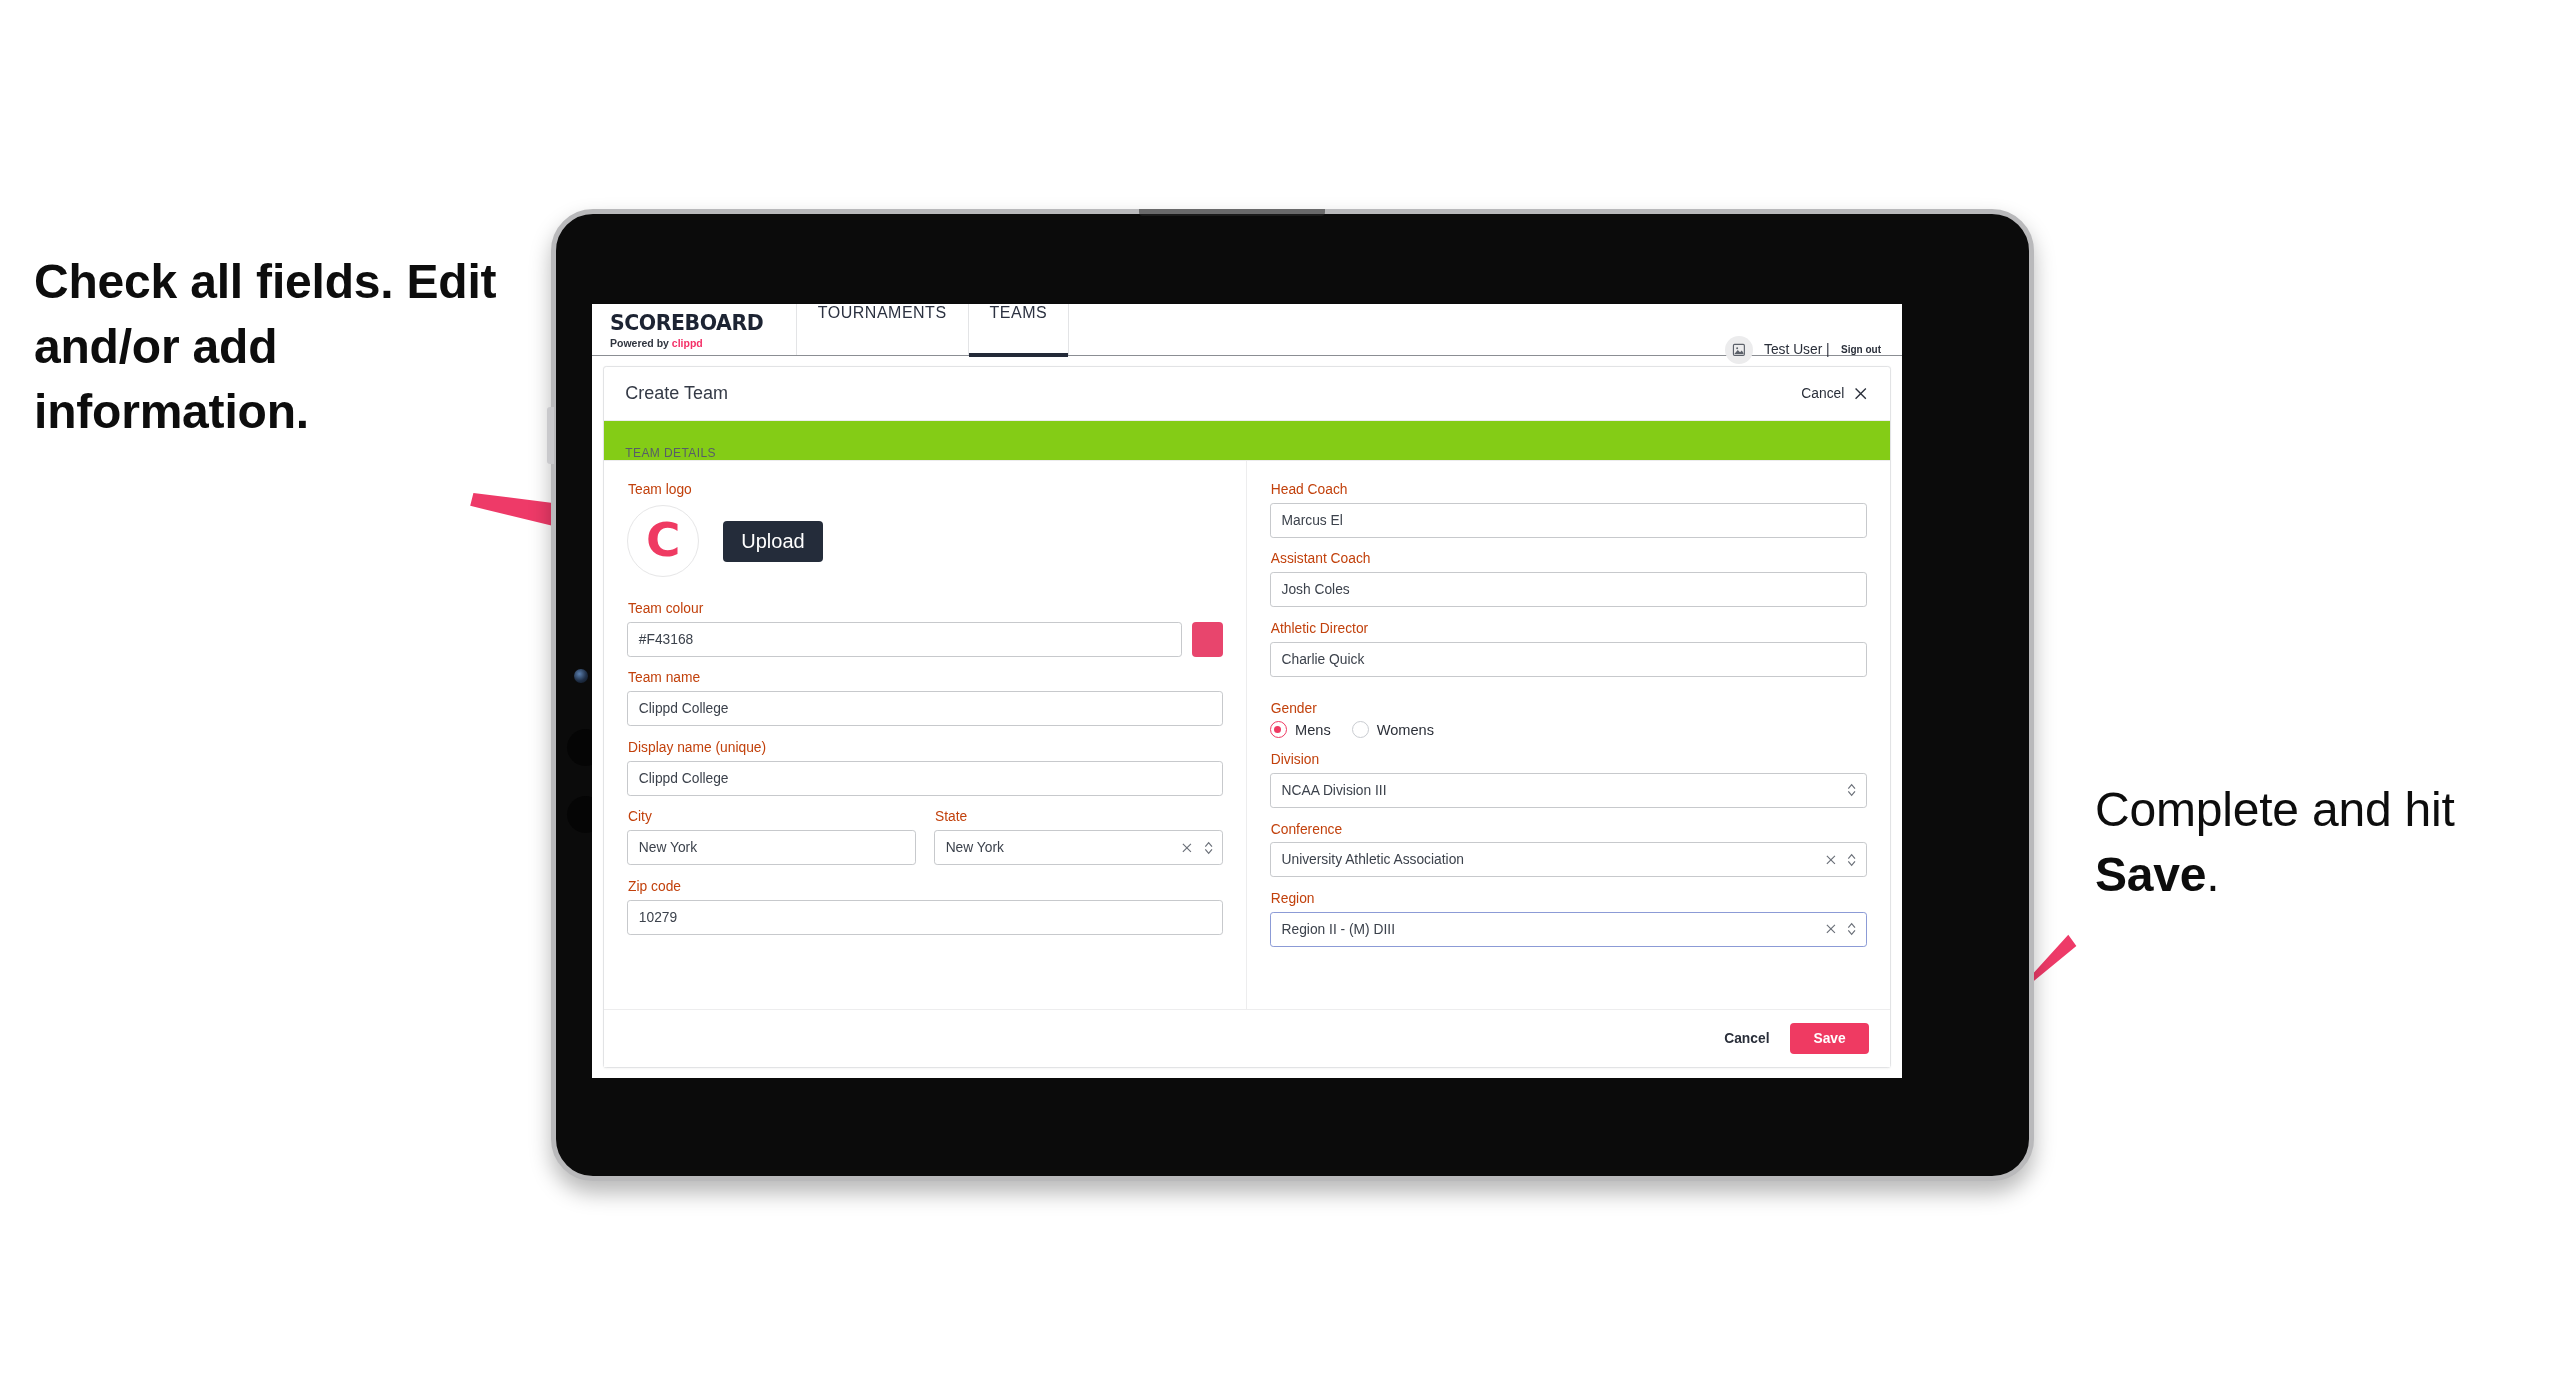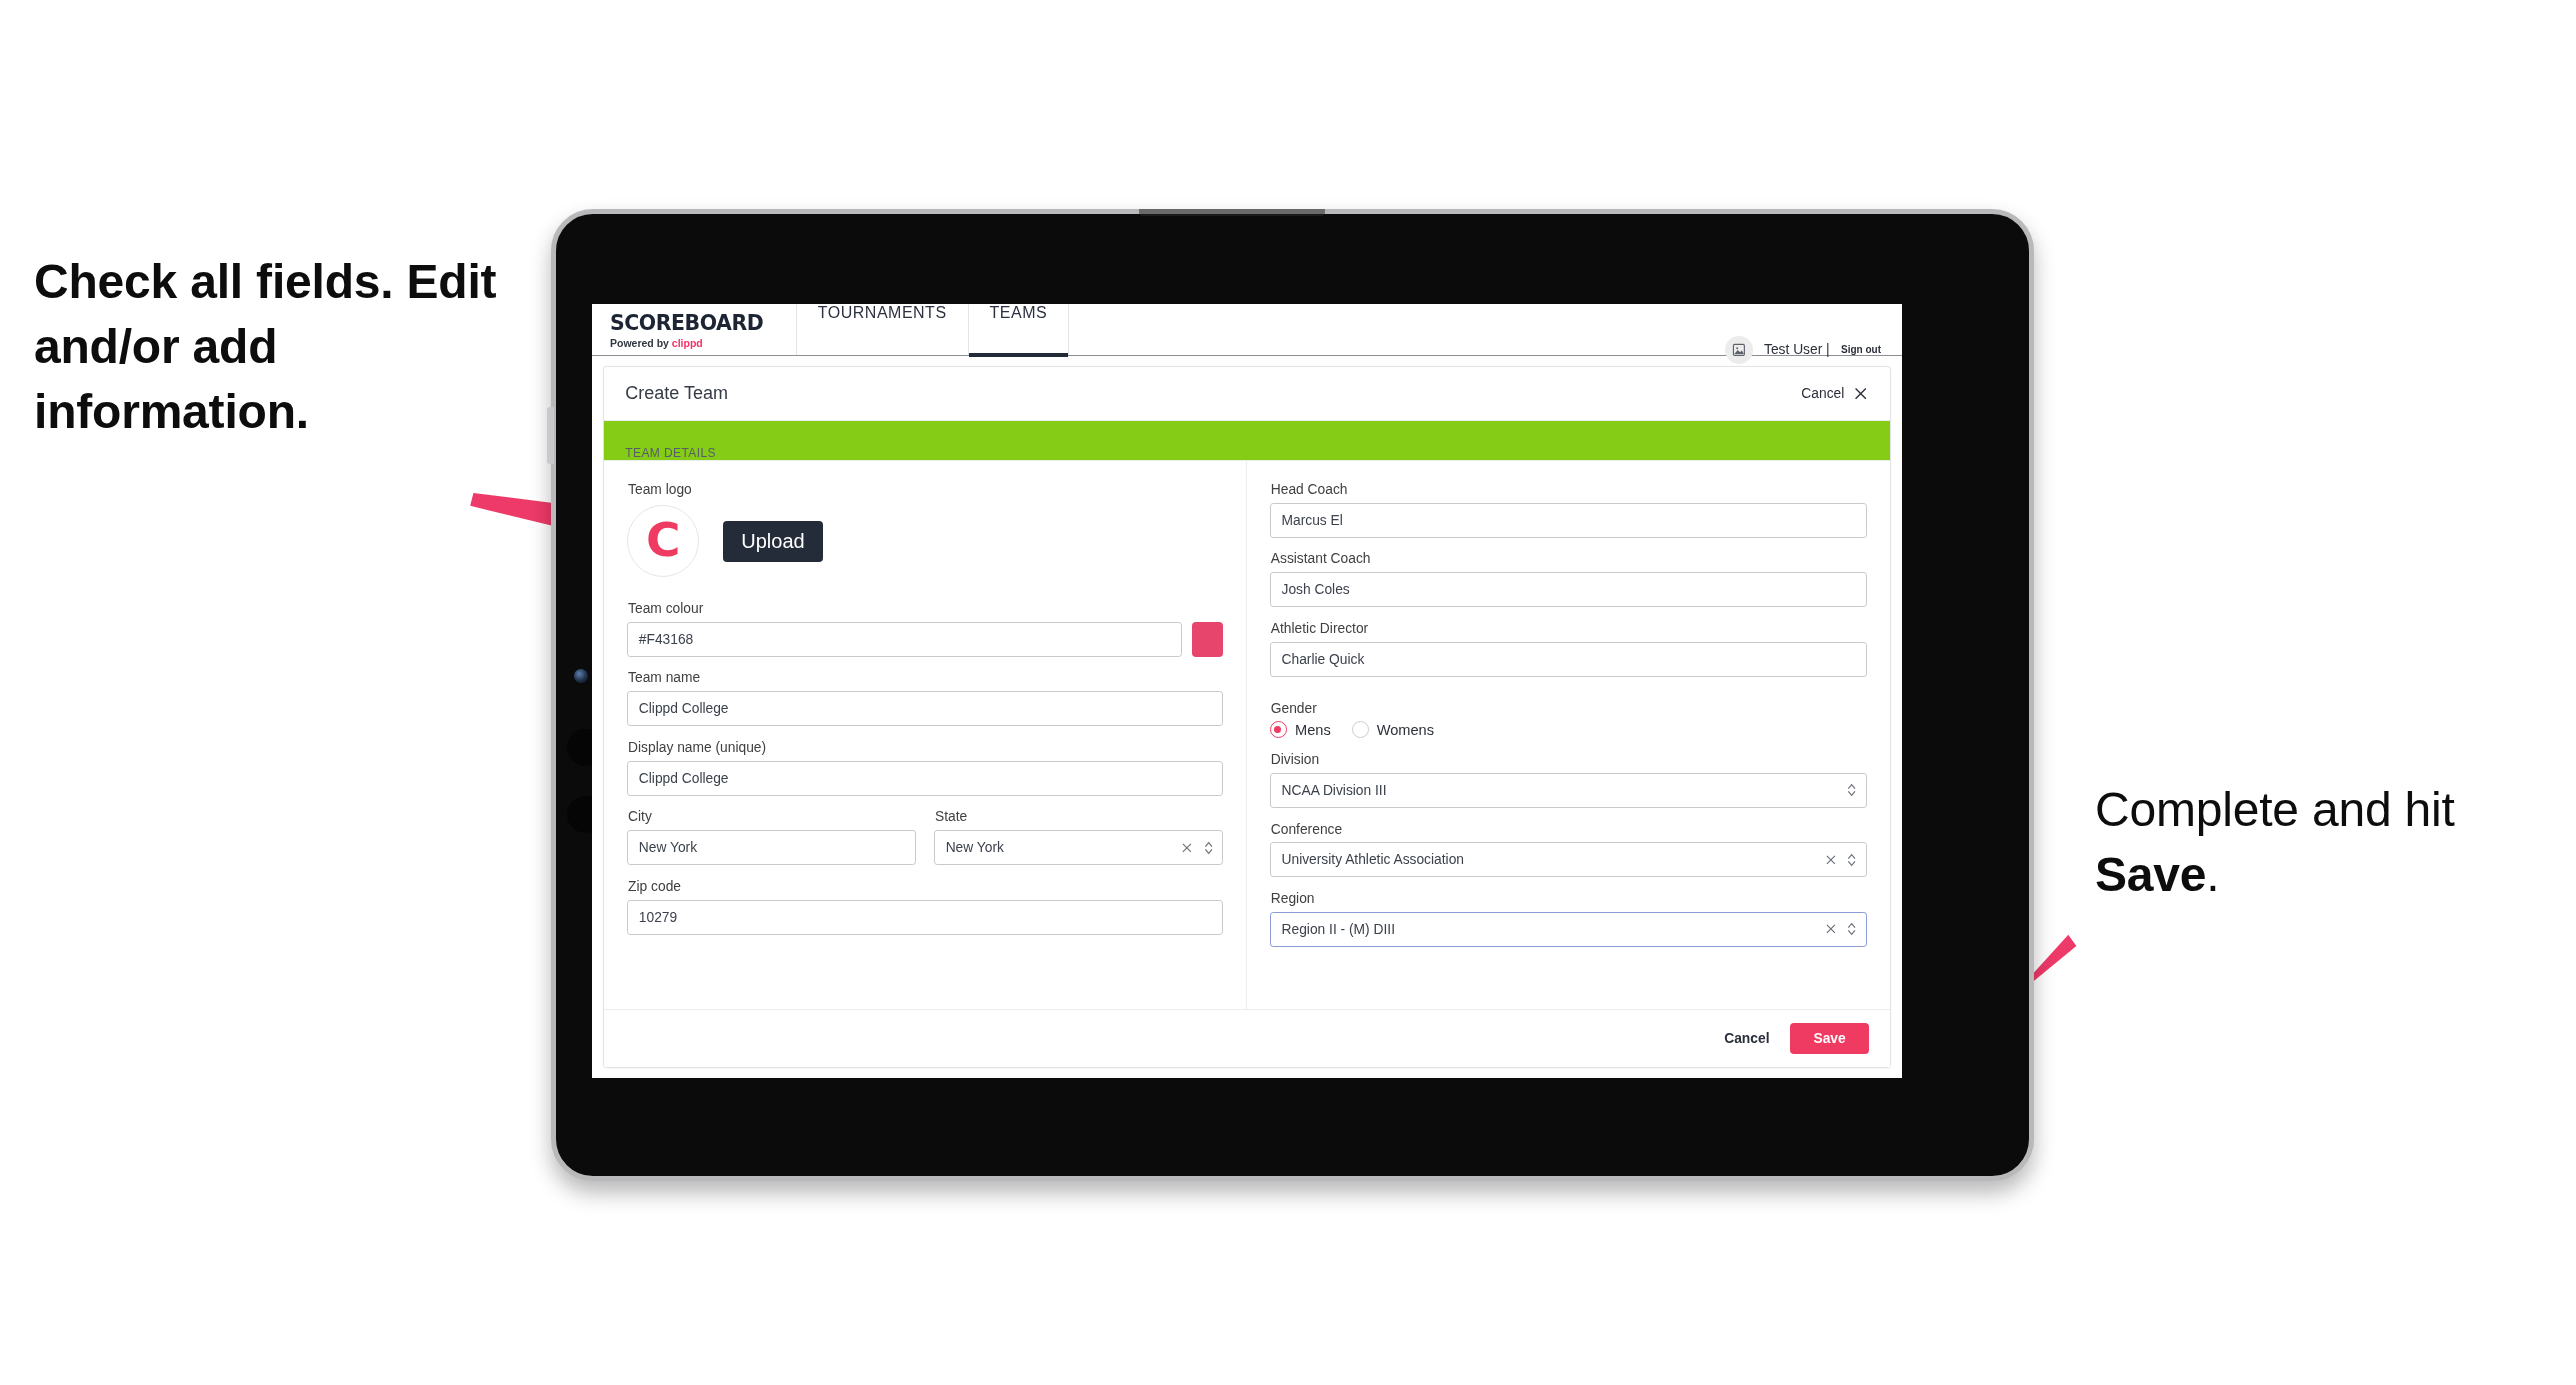--- a/index.html
+++ b/index.html
@@ -64,21 +64,21 @@
             font-size:13.8px;color:#2a2f3a;}
   #cancel-x svg{width:15.4px;height:15.4px;}
   #sectionbar{height:39px;background:#84cc16;border-bottom:0.8px solid #ececed;
               display:flex;align-items:flex-end;padding:0 21px;}
   #sectionbar span{font-size:12px;color:#575d68;letter-spacing:0.4px;}
 
   #cols{flex:1;display:flex;min-height:0;}
   #colL{width:50%;box-sizing:border-box;padding:21px 23px 0 23px;border-right:0.8px solid #ededee;}
   #colR{width:50%;box-sizing:border-box;padding:21px 23px 0 23px;}
 
-  .flabel{font-size:13.8px;color:#404040;margin:0 0 5.7px 0.8px;}
+  .flabel{font-size:13.8px;color:#c2410c;margin:0 0 5.7px 0.8px;}
   .finput{height:35px;border:0.8px solid #c7c9cc;border-radius:3.2px;background:#fff;
           display:flex;align-items:center;padding:0 10.5px;font-size:13.8px;color:#3c424c;
           box-sizing:border-box;}
   .fgap{height:13.8px;}
   .fgap-lg{height:24px;}
 
   .colorrow{display:flex;gap:9.7px;align-items:stretch;}
   .colorrow .finput{flex:1;}
   #swatch{width:31px;height:35px;border-radius:4px;background:#e8456d;}
 

